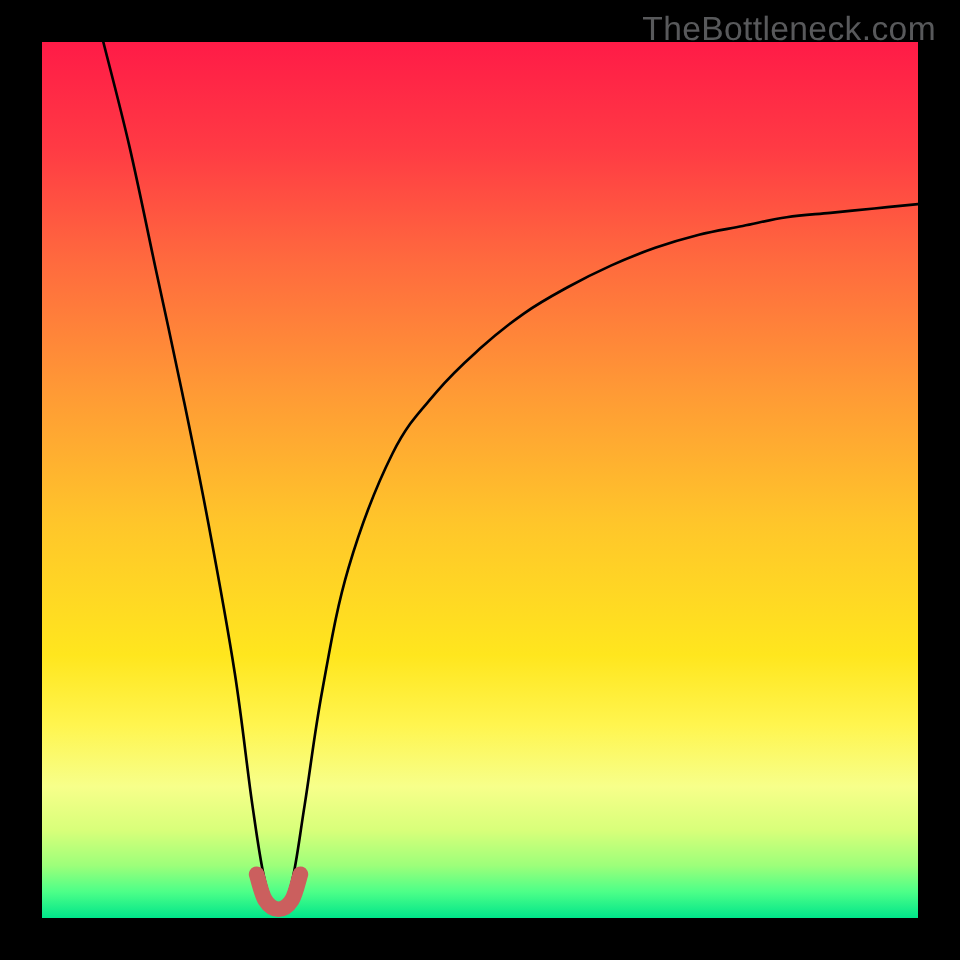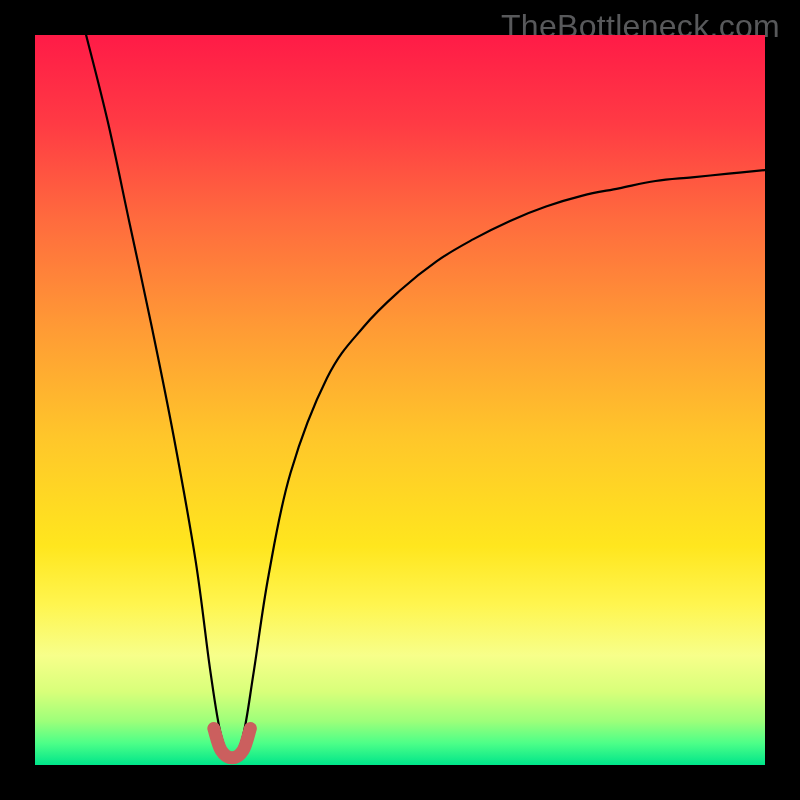--- a/index.html
+++ b/index.html
@@ -20,21 +20,21 @@
   }
   .gradient-bg {
     position: absolute;
     left: 0; top: 0; right: 0; bottom: 0;
   }
   .watermark {
     position: absolute;
     top: 8px;
     right: 20px;
     font-family: Arial, Helvetica, sans-serif;
-    font-size: 32px;
+    font-size: 28px;
     font-weight: 500;
     color: #58595b;
     letter-spacing: 0.3px;
   }
   svg.curve {
     position: absolute;
     left: 0; top: 0;
     width: 100%; height: 100%;
     overflow: visible;
   }

